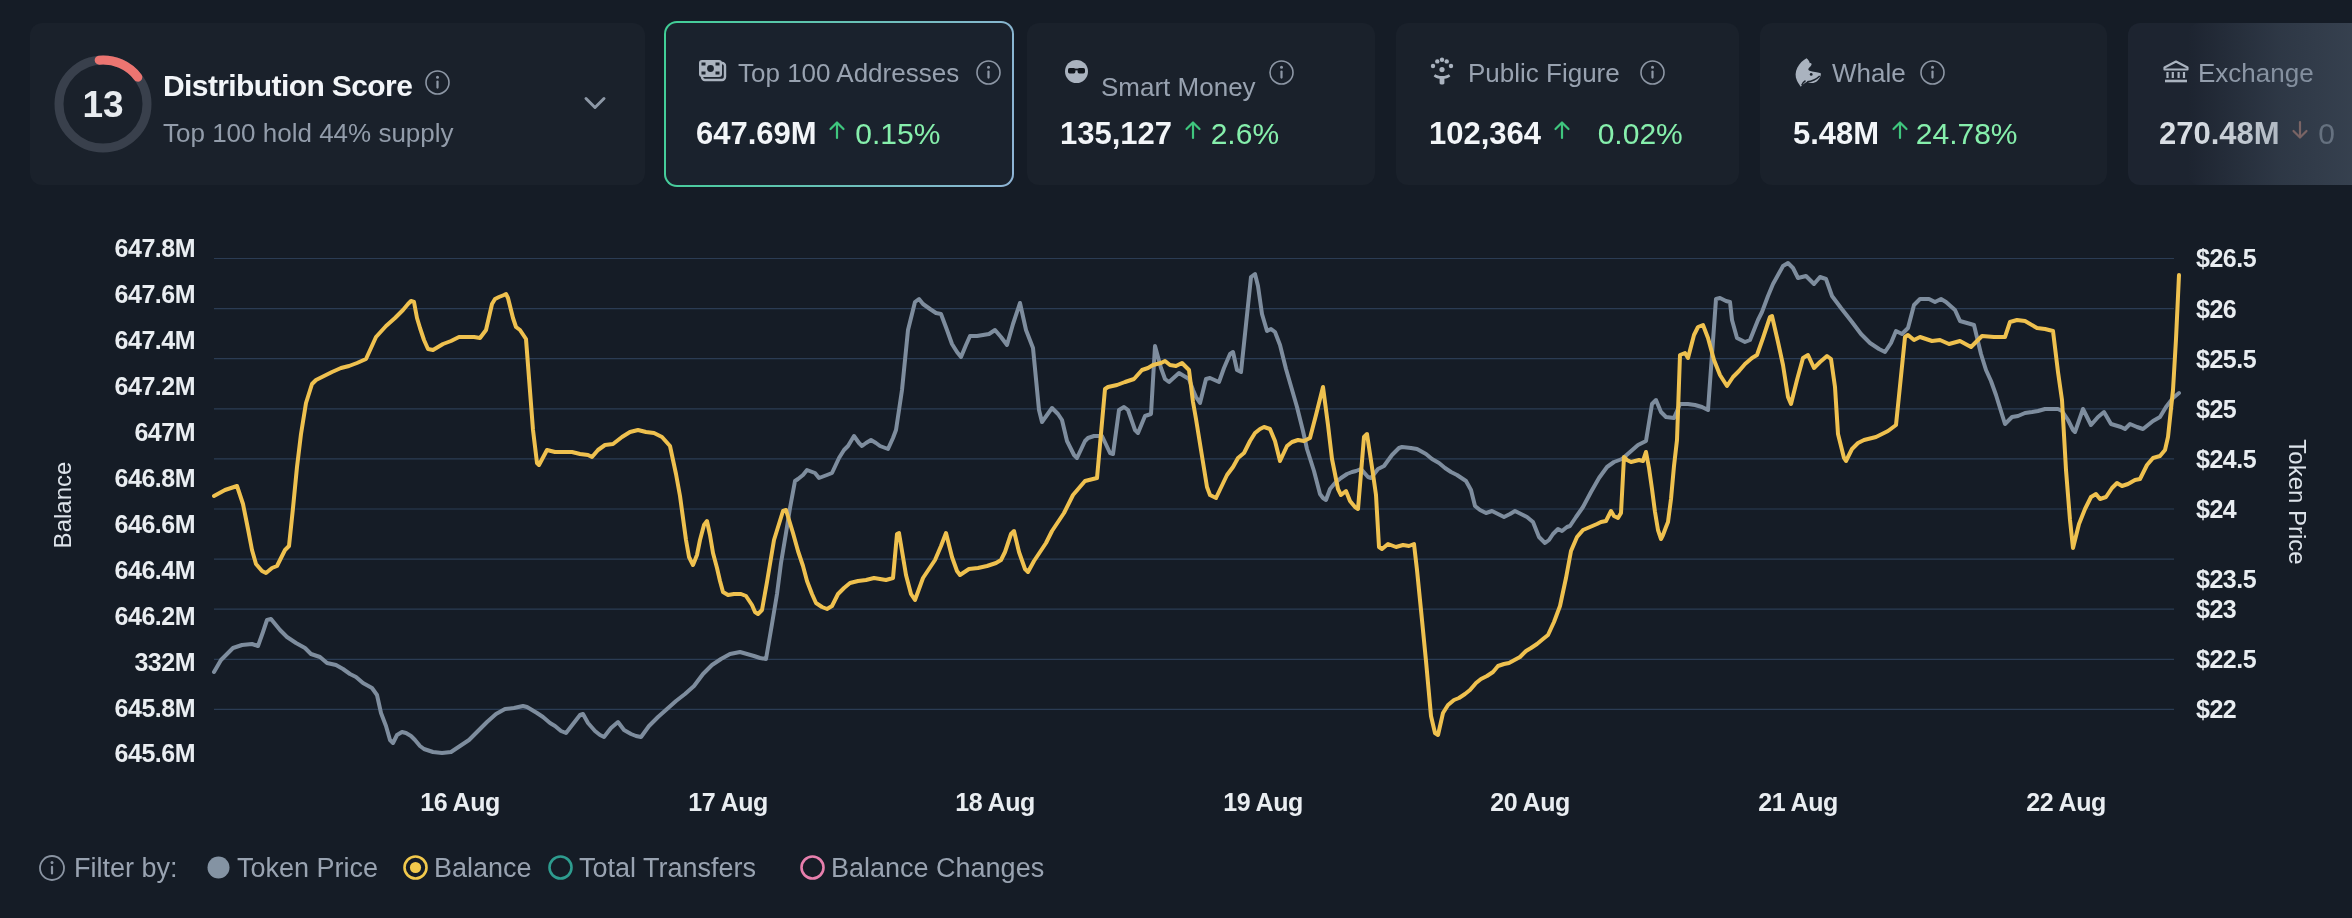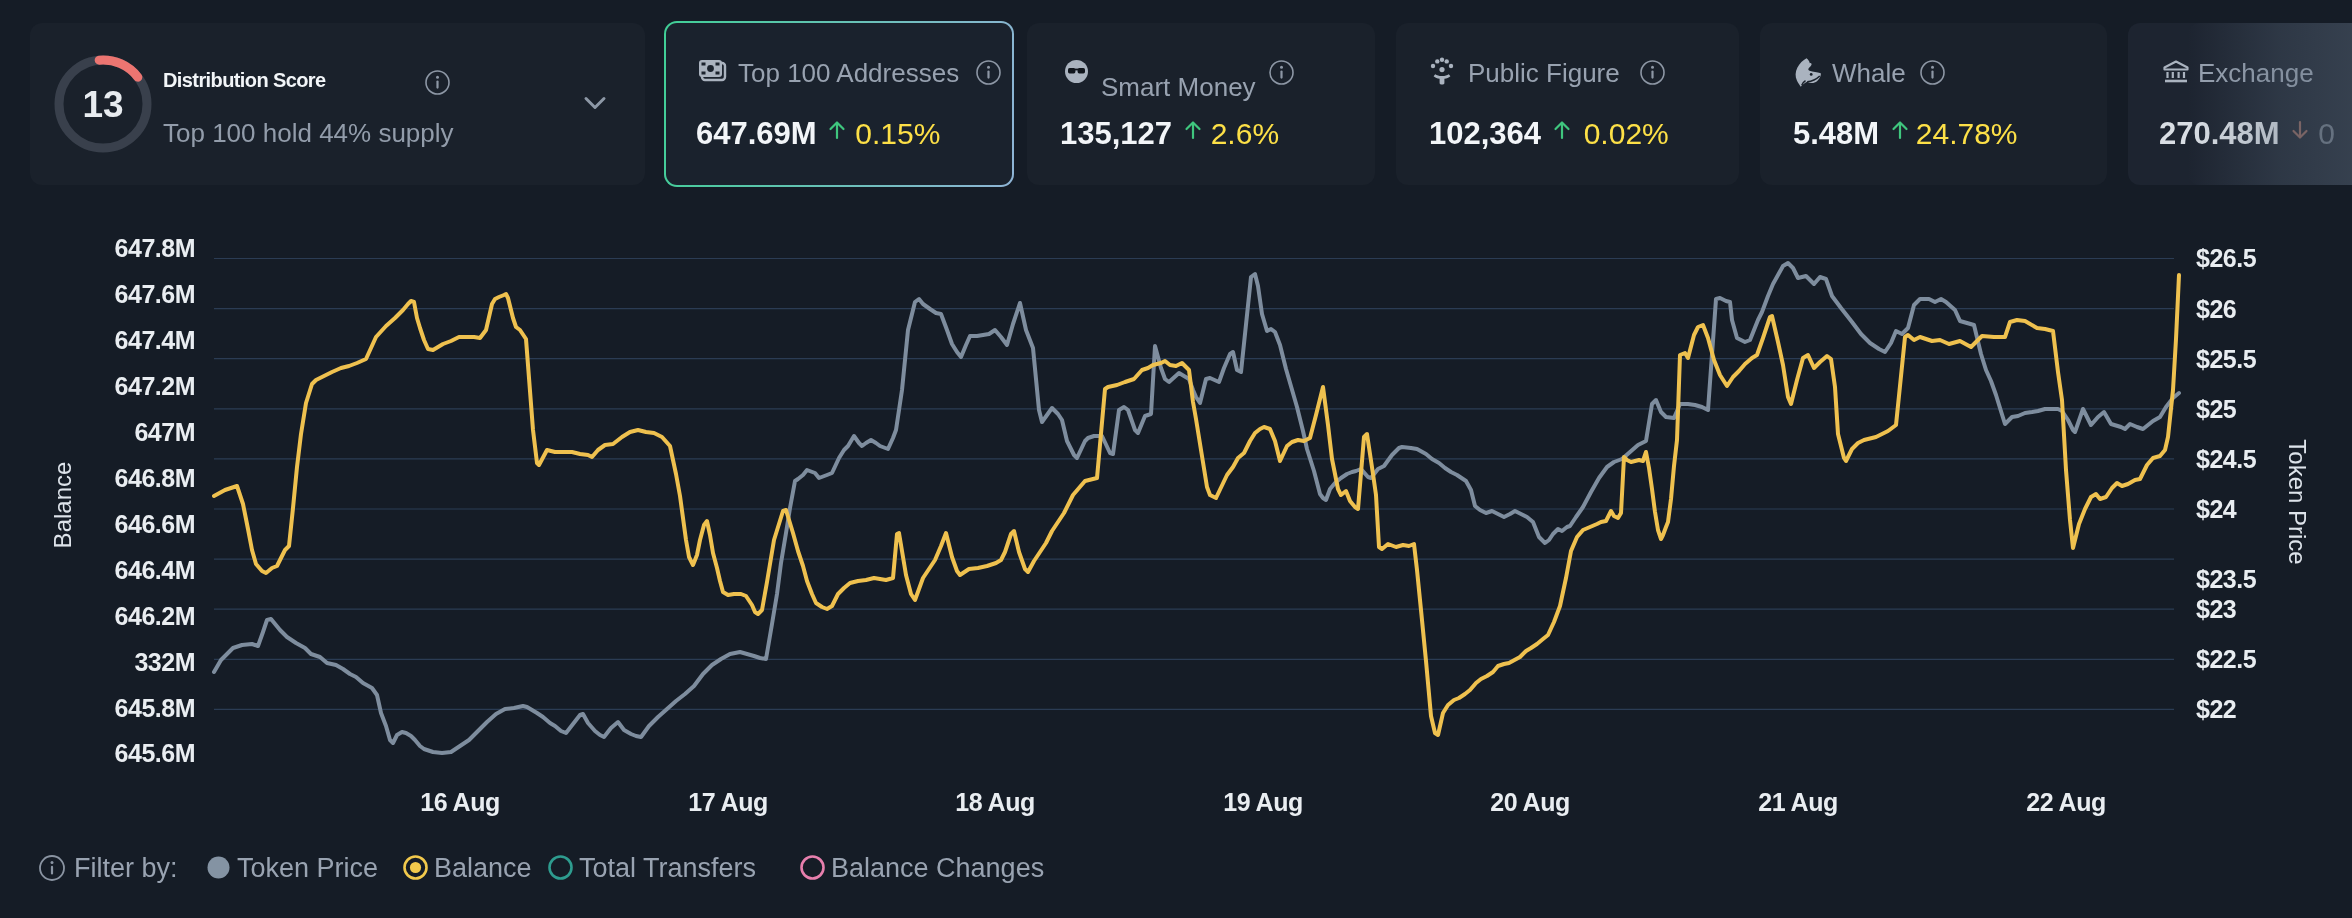--- a/index.html
+++ b/index.html
@@ -1,21 +1,21 @@
 <!DOCTYPE html>
 <html><head><meta charset="utf-8">
 <style>
   * { margin:0; padding:0; box-sizing:border-box; }
   html,body { width:2352px; height:918px; background:#151c26; overflow:hidden;
     font-family:"Liberation Sans", sans-serif; }
   .abs { position:absolute; }
   .card { position:absolute; top:23px; height:162px; background:#1a212b; border-radius:12px; }
   .ctitle { position:absolute; top:58px; font-size:26px; color:#98a2b0; white-space:nowrap; }
   .cval { position:absolute; top:116px; font-size:31px; font-weight:700; color:#f2f5f8; white-space:nowrap; }
-  .cpct { font-size:30px; font-weight:400; color:#fde047; }
+  .cpct { font-size:30px; font-weight:400; color:#86efac; }
   .tick { position:absolute; font-size:25px; font-weight:700; letter-spacing:-0.5px; color:#e9edf1; white-space:nowrap; }
   .tl { left:0; width:195px; text-align:right; }
   .tr { left:2196px; width:150px; text-align:left; }
   .tx { top:788px; width:160px; text-align:center; }
   .leg { position:absolute; top:853px; font-size:27px; color:#99a3b1; white-space:nowrap; }
 </style></head>
 <body>
 
 <svg class="abs" style="left:0;top:0" width="2352" height="918" viewBox="0 0 2352 918">
 <line x1="214" y1="258.5" x2="2174" y2="258.5" stroke="#2b3c54" stroke-width="1.2"></line>
@@ -67,21 +67,21 @@
 <div class="abs" style="left:2284px;top:415px;width:26px;height:175px;">
   <div style="transform:rotate(90deg);transform-origin:center;width:175px;height:26px;position:absolute;left:-74px;top:74px;font-size:24px;color:#dde3ea;text-align:center;">Token Price</div>
 </div>
 
 <div class="card" style="left:30px;width:615px;">
   <svg class="abs" style="left:23px;top:31px" width="100" height="100" viewBox="0 0 100 100">
     <circle cx="50" cy="50" r="44" fill="none" stroke="#39404c" stroke-width="9"></circle>
     <circle cx="50" cy="50" r="44" fill="none" stroke="#ec7571" stroke-width="9" stroke-linecap="round" stroke-dasharray="44 233" transform="rotate(-95 50 50)"></circle>
     <text x="50" y="63" text-anchor="middle" font-size="37" font-weight="700" fill="#e8ecf0">13</text>
   </svg>
-  <div class="abs" style="left:133px;top:46px;font-size:20px;font-weight:700;letter-spacing:-0.6px;color:#f2f5f8;">Distribution Score</div>
+  <div class="abs" style="left:133px;top:46px;font-size:30px;font-weight:700;letter-spacing:-0.6px;color:#f2f5f8;">Distribution Score</div>
   <svg class="abs" style="left:393.5px;top:45.5px" width="27.0" height="27.0" viewBox="0 0 27.0 27.0">
       <circle cx="13.5" cy="13.5" r="11.5" fill="none" stroke="#8d97a5" stroke-width="1.6"></circle>
       <circle cx="13.5" cy="8.325" r="1.5" fill="#8d97a5"></circle>
       <rect x="12.4" y="11.43" width="2.2" height="8.28" rx="1.1" fill="#8d97a5"></rect>
     </svg>
   <div class="abs" style="left:133px;top:95px;font-size:26px;color:#929caa;">Top 100 hold 44% supply</div>
   <svg class="abs" style="left:553px;top:72px" width="24" height="16" viewBox="0 0 24 16" fill="none" stroke="#8d98a6" stroke-width="3" stroke-linecap="round" stroke-linejoin="round">
       <path d="M3 3.5 12 12.5 21 3.5"></path>
     </svg>
 </div>
@@ -142,21 +142,21 @@
   </svg>
   <div class="ctitle" style="left:72px;top:35px;">Public Figure</div>
   <svg class="abs" style="left:242.5px;top:35.5px" width="27.0" height="27.0" viewBox="0 0 27.0 27.0">
       <circle cx="13.5" cy="13.5" r="11.5" fill="none" stroke="#8d97a5" stroke-width="1.6"></circle>
       <circle cx="13.5" cy="8.325" r="1.5" fill="#8d97a5"></circle>
       <rect x="12.4" y="11.43" width="2.2" height="8.28" rx="1.1" fill="#8d97a5"></rect>
     </svg>
   <div class="cval" style="left:33px;top:93px;">102,364 <span style="position:relative;"><svg class="abs" style="left:0px;top:2px" width="24" height="24" viewBox="0 0 24 24" fill="none" stroke="#3fc67e" stroke-width="2.2" stroke-linecap="round" stroke-linejoin="round">
           <path d="M12 20V5"></path>
           <path d="M5.5 11 12 4.5 18.5 11"></path>
-        </svg></span><span class="cpct" style="margin-left:34px;">0.02%</span></div>
+        </svg></span><span class="cpct" style="margin-left:48px;">0.02%</span></div>
 </div>
 
 <div class="card" style="left:1760px;width:347px;">
   <svg class="abs" style="left:30px;top:30px" width="38" height="40" viewBox="0 0 38 40">
     <path fill="#aab3bf" d="M16.5 5.2 C13 7 9.5 10.5 7.3 14.8 C5.2 19 5 23.8 7 27.8 C8.2 30.2 9.7 32.2 10.8 33.8 C12.2 31.8 14.6 30 17.2 28.8 C20.4 30.6 24.4 30.4 27 28.2 C29 26.4 30.3 24.6 30.8 21.8 L30.8 20.2 C27 19.2 23 19 19.5 17.8 C18.3 17.2 18 16.2 18.7 15.2 C19.8 13.8 21.2 13 21.5 11.8 C21.8 10.6 21 9.8 19.8 10.2 C19.4 8.4 18.2 6.2 16.5 5.2 Z"></path>
     <path fill="none" stroke="#1a212b" stroke-width="1.6" d="M29.8 23 C26 26.6 21.5 28.4 17.2 28.8"></path>
     <path fill="none" stroke="#1a212b" stroke-width="1.4" d="M15.5 27.6 C13.6 28.8 12.3 30.4 11.7 32.2"></path>
     <circle cx="21.2" cy="21.4" r="1.4" fill="#1a212b"></circle>
   </svg>
   <div class="ctitle" style="left:72px;top:35px;">Whale</div>

